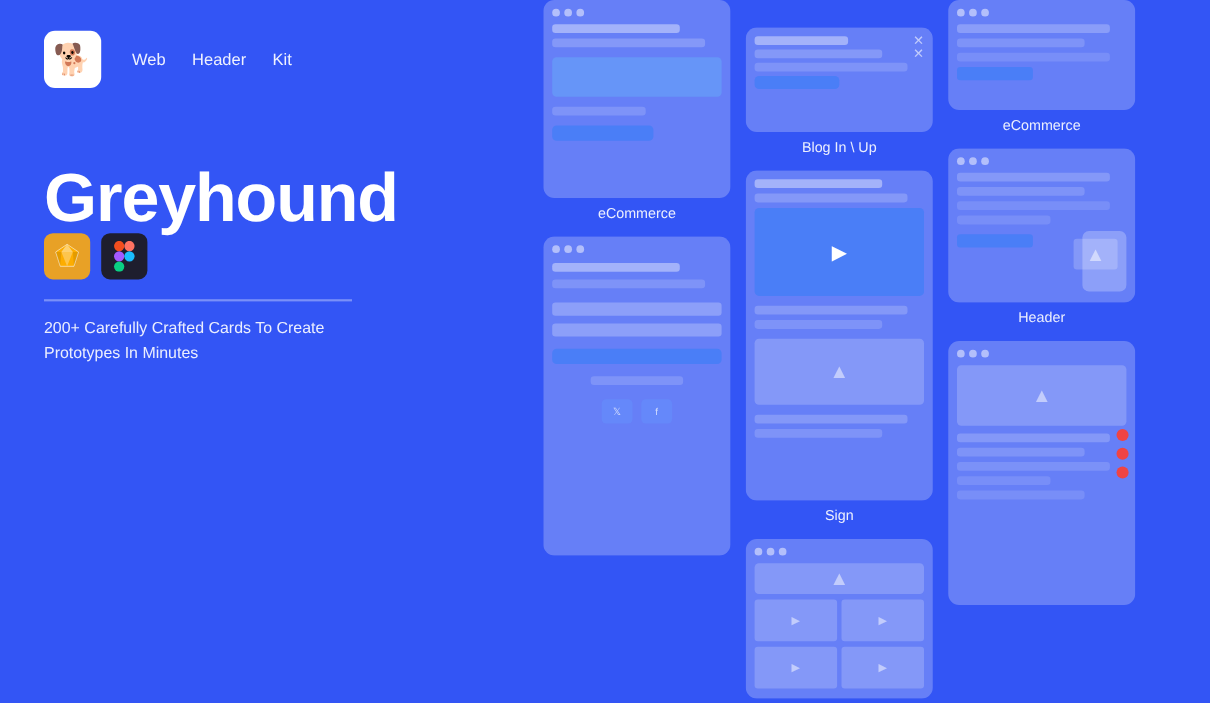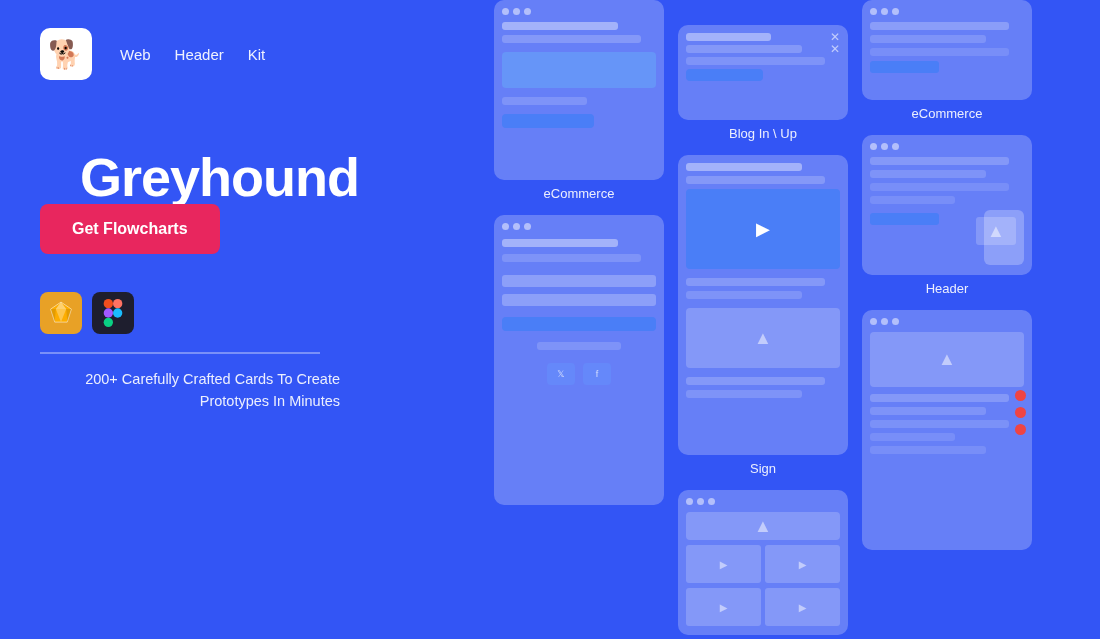--- a/index.html
+++ b/index.html
@@ -48,26 +48,25 @@
     .nav-link {
       color: #fff;
       font-size: 15px;
       font-weight: 500;
       opacity: 0.92;
       cursor: pointer;
     }
 
     
     .hero-title {
-      font-size: 54px;
+      font-size: 62px;
       font-weight: 800;
       color: #fff;
       line-height: 1.0;
       letter-spacing: -1px;
-      margin-left: 40px;
     }
     .hero-subtitle {
       font-size: 42px;
       font-weight: 700;
       color: #fff;
       line-height: 1.1;
       margin-bottom: 28px;
       opacity: 0.92;
     }
 
@@ -104,21 +103,20 @@
       background: rgba(255,255,255,0.35);
       margin-bottom: 14px;
     }
 
     .tagline {
       font-size: 14.5px;
       color: #fff;
       line-height: 1.55;
       opacity: 0.9;
       max-width: 300px;
-      text-align: right;
     }
 
     
     .right-panel {
       flex: 1;
       height: 639px;
       overflow: hidden;
       position: relative;
       display: flex;
       gap: 14px;
@@ -260,21 +258,20 @@
     </div>
     <div class="nav-links">
       <span class="nav-link">Web</span>
       <span class="nav-link">Header</span>
       <span class="nav-link">Kit</span>
     </div>
   </nav>
 
   <div class="hero-title">Greyhound</div>
 
-  <button class="cta-button">Get Flowcharts</button>
 
   <div class="tool-icons">
 
     <div class="tool-icon" style="background:#e8a126;">
       <svg width="26" height="26" viewBox="0 0 100 100" fill="none">
         <polygon points="50,8 90,35 74,85 26,85 10,35" fill="#FDAD00"></polygon>
         <polygon points="50,8 90,35 74,85 26,85 10,35" fill="none" stroke="#fff" stroke-width="2"></polygon>
         <polygon points="50,8 30,35 50,85 70,35" fill="rgba(255,255,255,0.3)"></polygon>
         <polygon points="10,35 30,35 26,85" fill="rgba(0,0,0,0.1)"></polygon>
         <polygon points="90,35 70,35 74,85" fill="rgba(0,0,0,0.1)"></polygon>

